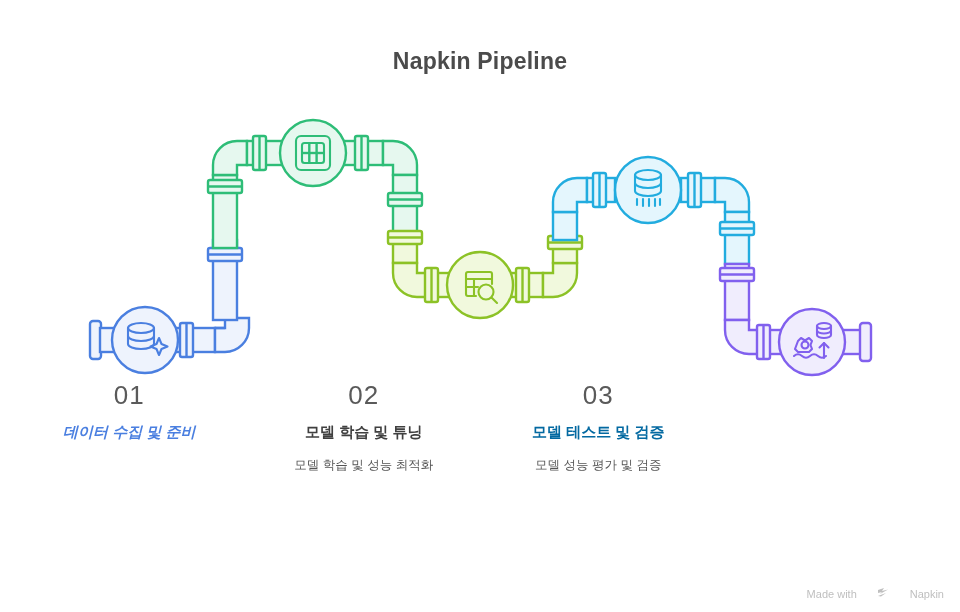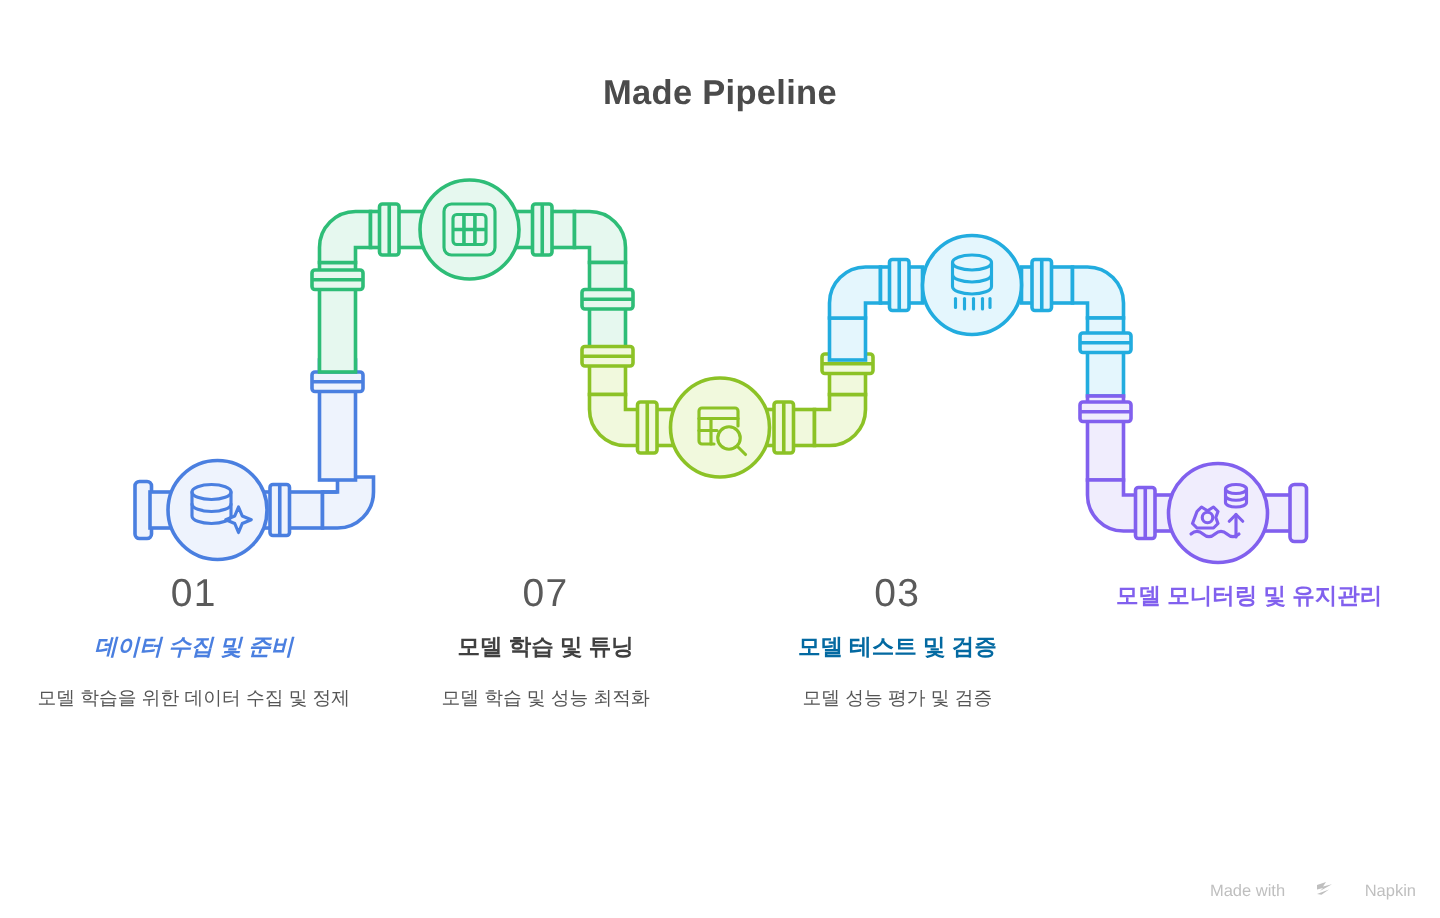--- a/index.html
+++ b/index.html
@@ -86,21 +86,21 @@
   #watermark .wm-logo {
     display: inline-block;
     line-height: 1;
     font-size: 13px;
     color: #bfbfbf;
   }
 </style>
 </head>
 <body>
 
-<div id="title">Made Pipeline</div>
+<div id="title">Napkin Pipeline</div>
 
 <div id="diagram">
   <svg width="960" height="280" viewBox="0 0 960 280" xmlns="http://www.w3.org/2000/svg">
     <defs>
       <style>
         .pipe-blue   { fill:#eef3fd; stroke:#4a7fe0; stroke-width:2.4; }
         .pipe-green  { fill:#e6f8ef; stroke:#2ebd77; stroke-width:2.4; }
         .pipe-lime   { fill:#f1f9dd; stroke:#8cc226; stroke-width:2.4; }
         .pipe-cyan   { fill:#e4f6fd; stroke:#22acdf; stroke-width:2.4; }
         .pipe-purple { fill:#f0edfd; stroke:#8160ee; stroke-width:2.4; }
@@ -276,34 +276,32 @@
       <circle class="ic-purple" cx="805" cy="245" r="3.5"></circle>
       <path class="ic-purple" d="M794,256 q4,-3.5 8,0 t8,0 t8,0 t8,0"></path>
     </g>
   </svg>
 </div>
 
 <div id="steps">
   <div class="step-col">
     <div class="step-num">01</div>
     <div class="step-label s1">데이터 수집 및 준비</div>
-    <div class="step-desc">모델 학습을 위한 데이터 수집 및 정제</div>
   </div>
   <div class="step-col">
-    <div class="step-num">07</div>
+    <div class="step-num">02</div>
     <div class="step-label s2">모델 학습 및 튜닝</div>
     <div class="step-desc">모델 학습 및 성능 최적화</div>
   </div>
   <div class="step-col">
     <div class="step-num">03</div>
     <div class="step-label s3">모델 테스트 및 검증</div>
     <div class="step-desc">모델 성능 평가 및 검증</div>
   </div>
   <div class="step-col">
-    <div class="step-label s5">모델 모니터링 및 유지관리</div>
   </div>
 </div>
 
 <div id="watermark">
   <span>Made with</span>
   <span class="wm-logo">
     <svg width="13" height="11" viewBox="0 0 13 11" xmlns="http://www.w3.org/2000/svg">
       <path d="M1,3 L7,1 L5,4 L11,2.5 L3,7 L5,5 L1,6 Z" fill="#bfbfbf"></path>
       <path d="M1,9 L9,6 L4,9.5 Z" fill="#bfbfbf"></path>
     </svg>

